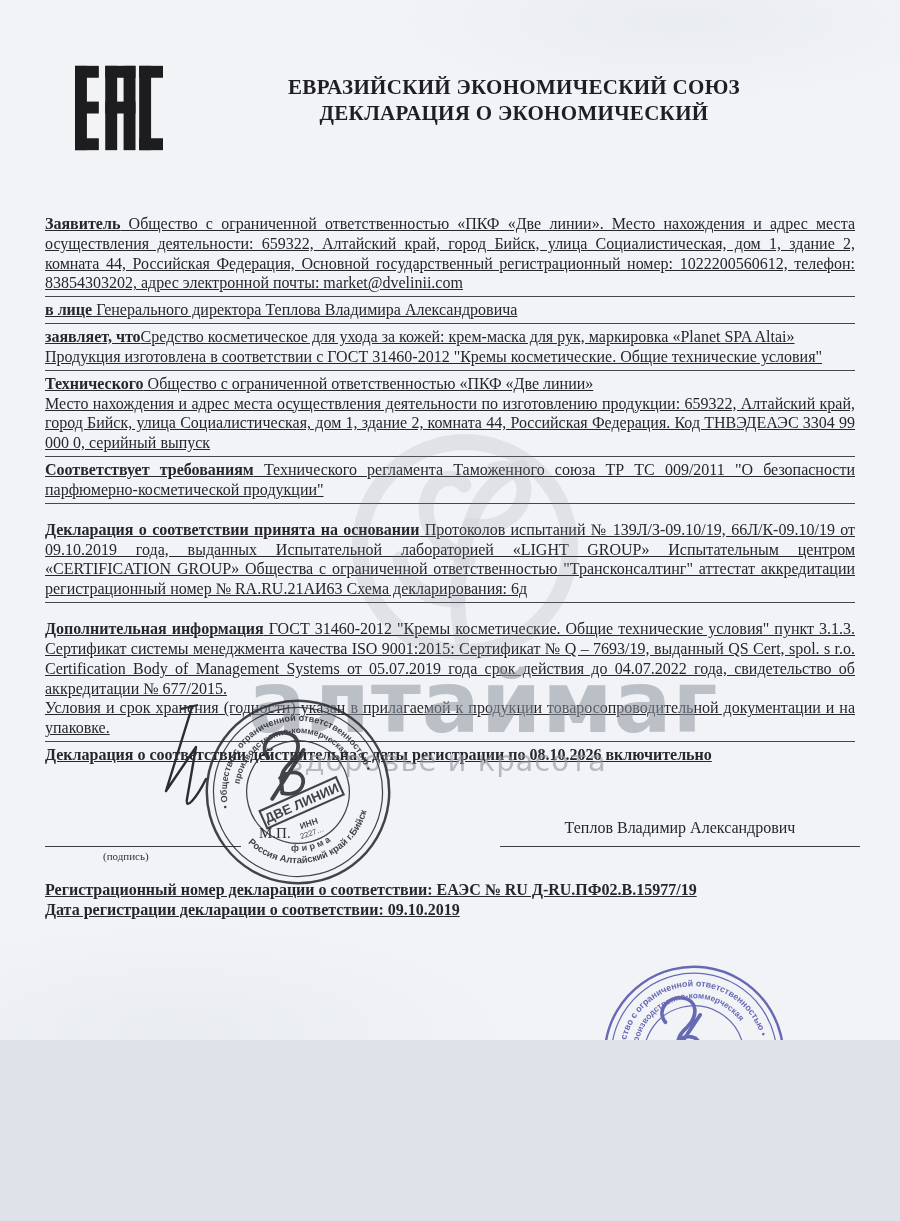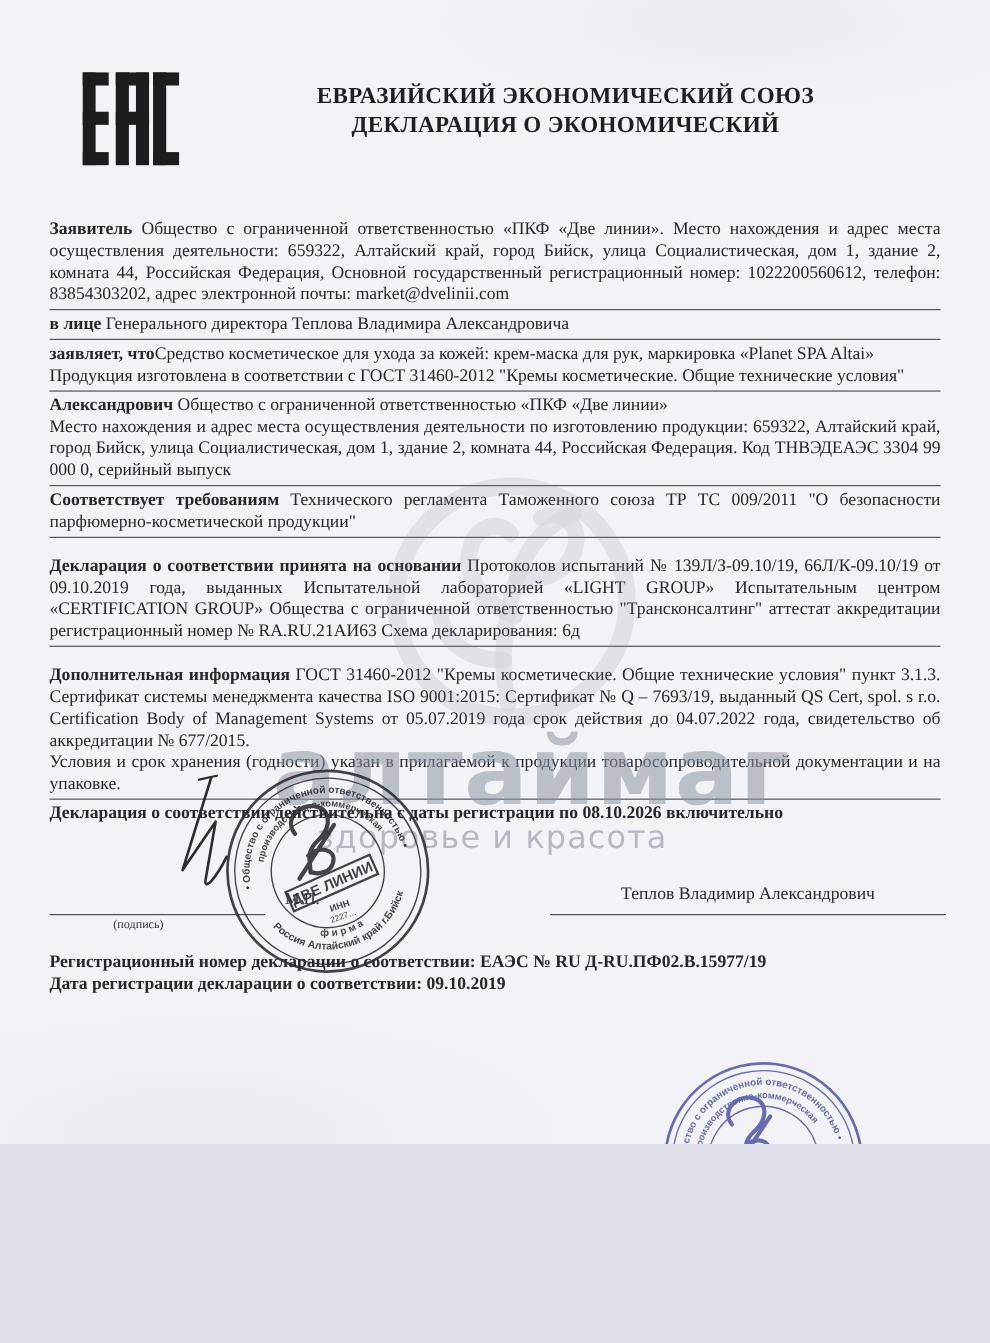--- a/index.html
+++ b/index.html
@@ -13,21 +13,21 @@
       #f1f3f7;
     overflow:hidden;
     font-family:"Liberation Serif","DejaVu Serif",serif;
     color:#26262b;
   }
   .content{position:relative;z-index:1;padding:0 45px;}
   .header{display:flex;align-items:flex-start;margin:62px 0 0 0;}
   .eac{margin-left:30px;flex:0 0 auto;}
   .titles{flex:1;text-align:center;padding-top:12px;padding-left:10px;}
   .title-line{font-weight:bold;font-size:21px;line-height:1.25;letter-spacing:.3px;color:#1e1e24;}
-  .doc-text{margin-top:40px;font-size:16px;line-height:1.24;}
+  .doc-text{margin-top:56px;font-size:16px;line-height:1.24;text-decoration:underline;}
   .doc-text p{margin:0;text-align:justify;}
   .lead{font-weight:bold;}
   .sec{border-bottom:1.6px solid #45454c;padding-bottom:3px;margin-bottom:3px;}
   .sec.noline{border-bottom:none;}
   .gap{height:13px;}
   .bold-line{font-weight:bold;}
   .sigblock{position:relative;height:88px;margin-top:24px;}
   .sigline-left{position:absolute;left:0;top:54px;width:196px;border-bottom:1.4px solid #3c3c42;}
   .siglabel-left{position:absolute;left:58px;top:58px;font-size:11px;color:#33333a;}
   .mp{position:absolute;left:214px;top:32px;font-size:15px;color:#2c2c33;}
@@ -95,21 +95,21 @@
       <div class="sec">
         <p><span class="lead">в лице</span><span> Генерального директора Теплова Владимира Александровича</span></p>
       </div>
 
       <div class="sec">
         <p><span class="lead">заявляет, что</span><span>Средство косметическое для ухода за кожей: крем-маска для рук, маркировка «Planet SPA Altai»</span></p>
         <p>Продукция изготовлена в соответствии с ГОСТ 31460-2012 "Кремы косметические. Общие технические условия"</p>
       </div>
 
       <div class="sec">
-        <p><span class="lead">Александрович</span><span> Общество с ограниченной ответственностью «ПКФ «Две линии»</span></p>
+        <p><span class="lead">Технического</span><span> Общество с ограниченной ответственностью «ПКФ «Две линии»</span></p>
         <p>Место нахождения и адрес места осуществления деятельности по изготовлению продукции: 659322, Алтайский край, город Бийск, улица Социалистическая, дом 1, здание 2, комната 44, Российская Федерация. Код ТНВЭДЕАЭС 3304 99 000 0, серийный выпуск</p>
       </div>
 
       <div class="sec">
         <p><span class="lead">Соответствует требованиям</span><span> Технического регламента Таможенного союза ТР ТС 009/2011 "О безопасности парфюмерно-косметической продукции"</span></p>
       </div>
 
       <div class="gap"></div>
 
       <div class="sec">

